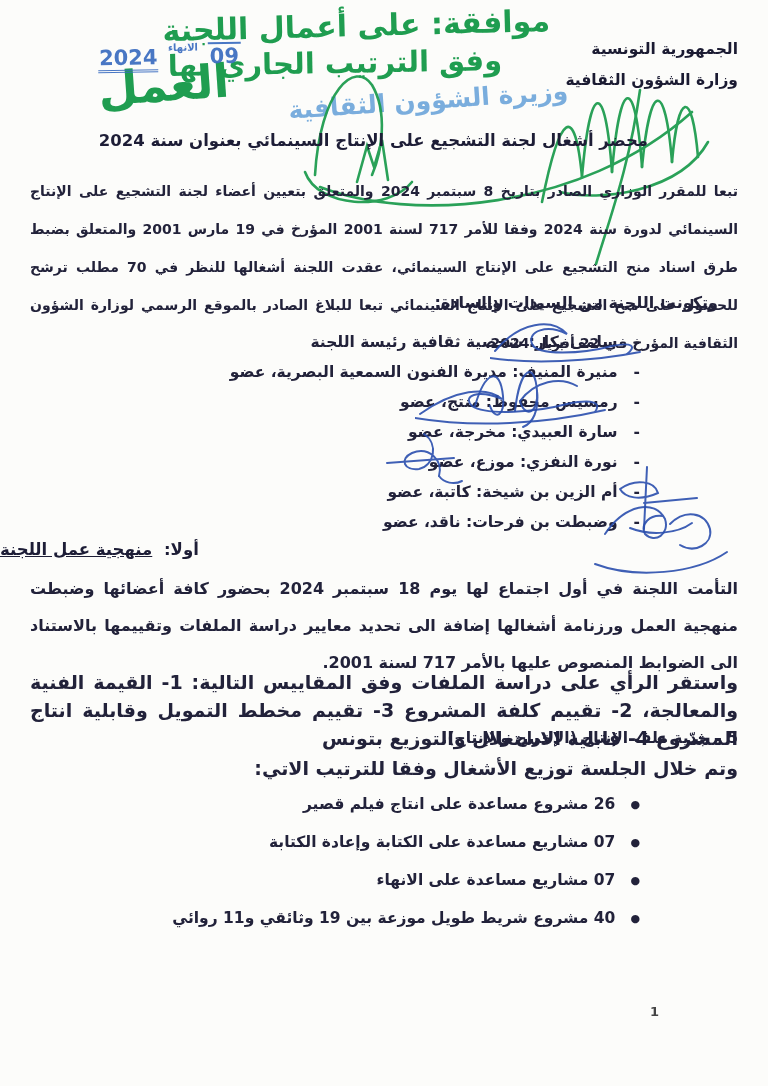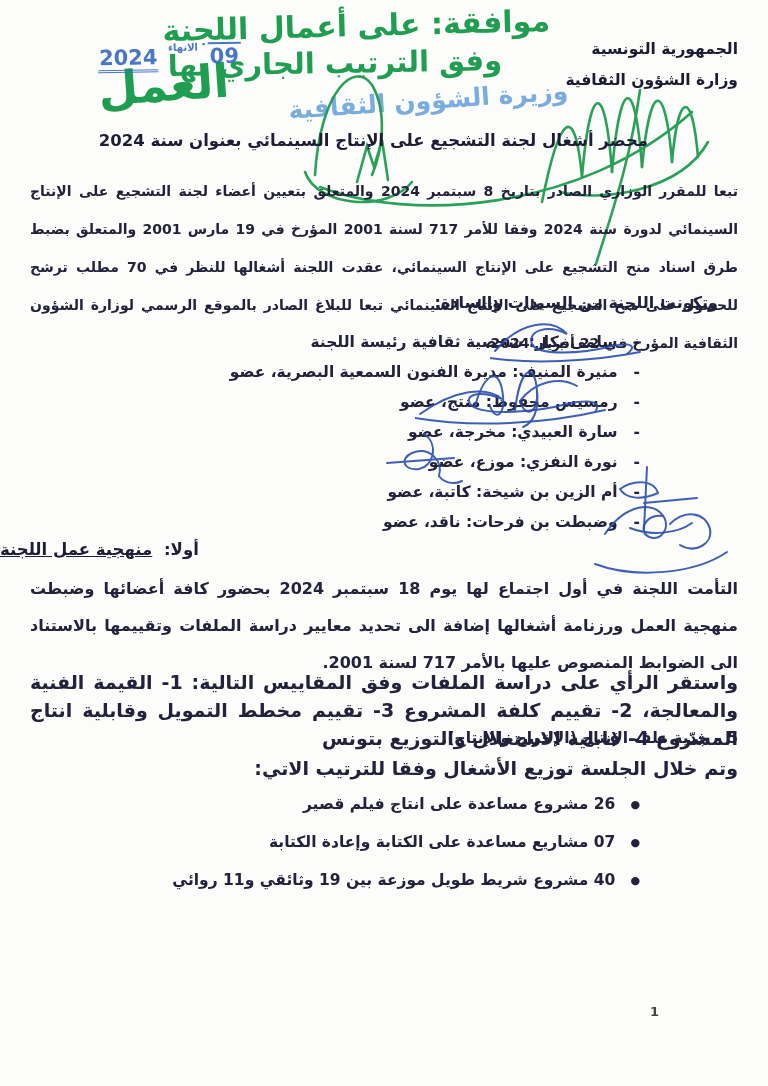--- a/index.html
+++ b/index.html
@@ -158,18 +158,19 @@
 
   <div class="para p3">واستقر الرأي على دراسة الملفات وفق المقاييس التالية: 1- القيمة الفنية والمعالجة، 2- تقييم كلفة المشروع 3- تقييم مخطط التمويل وقابلية انتاج المشروع 4- قابلية الاستغلال والتوزيع بتونس</div>
 
   <div class="crit5">5 – جدّية ملف الإنتاج (الإخراج والإنتاج).</div>
 
   <div class="dist-lead">وتم خلال الجلسة توزيع الأشغال وفقا للترتيب الاتي:</div>
 
   <div class="bullets">
     <div class="bullet-row"><span class="dot">●</span><span>26 مشروع مساعدة على انتاج فيلم قصير</span></div>
     <div class="bullet-row"><span class="dot">●</span><span>07 مشاريع مساعدة على الكتابة وإعادة الكتابة</span></div>
+    <div class="bullet-row"><span class="dot">●</span><span>07 مشاريع مساعدة على الانهاء</span></div>
     <div class="bullet-row"><span class="dot">●</span><span>40 مشروع شريط طويل موزعة بين 19 وثائقي و11 روائي</span></div>
   </div>
 
   <div class="page-number">1</div>
 
 </div>
 
 </body></html>

